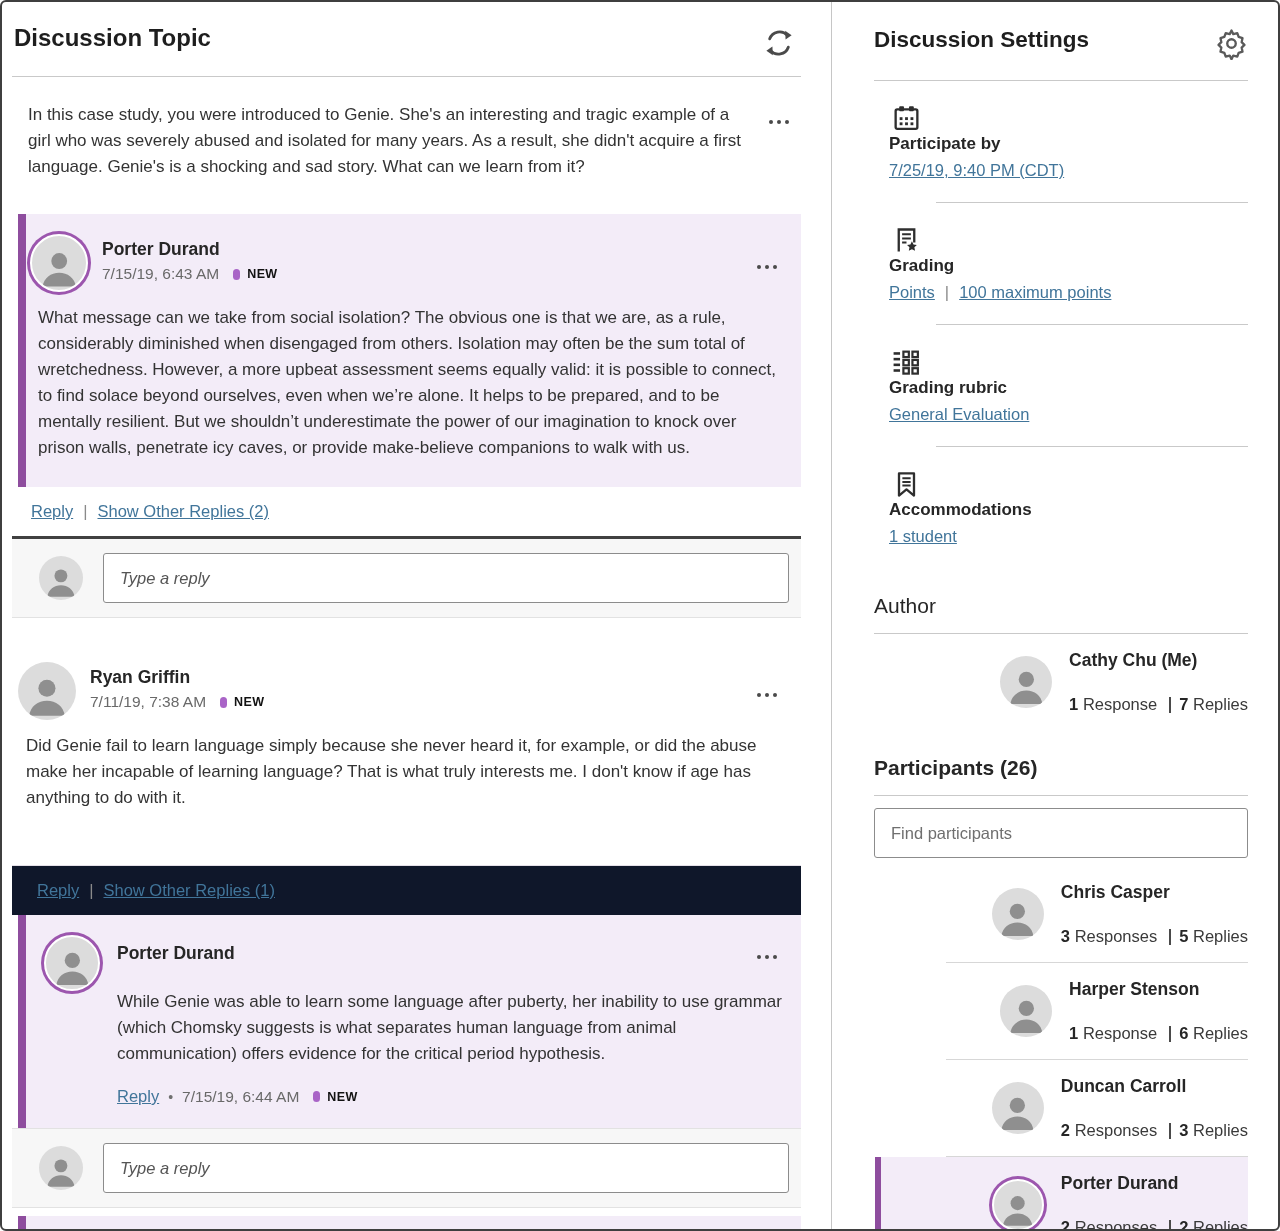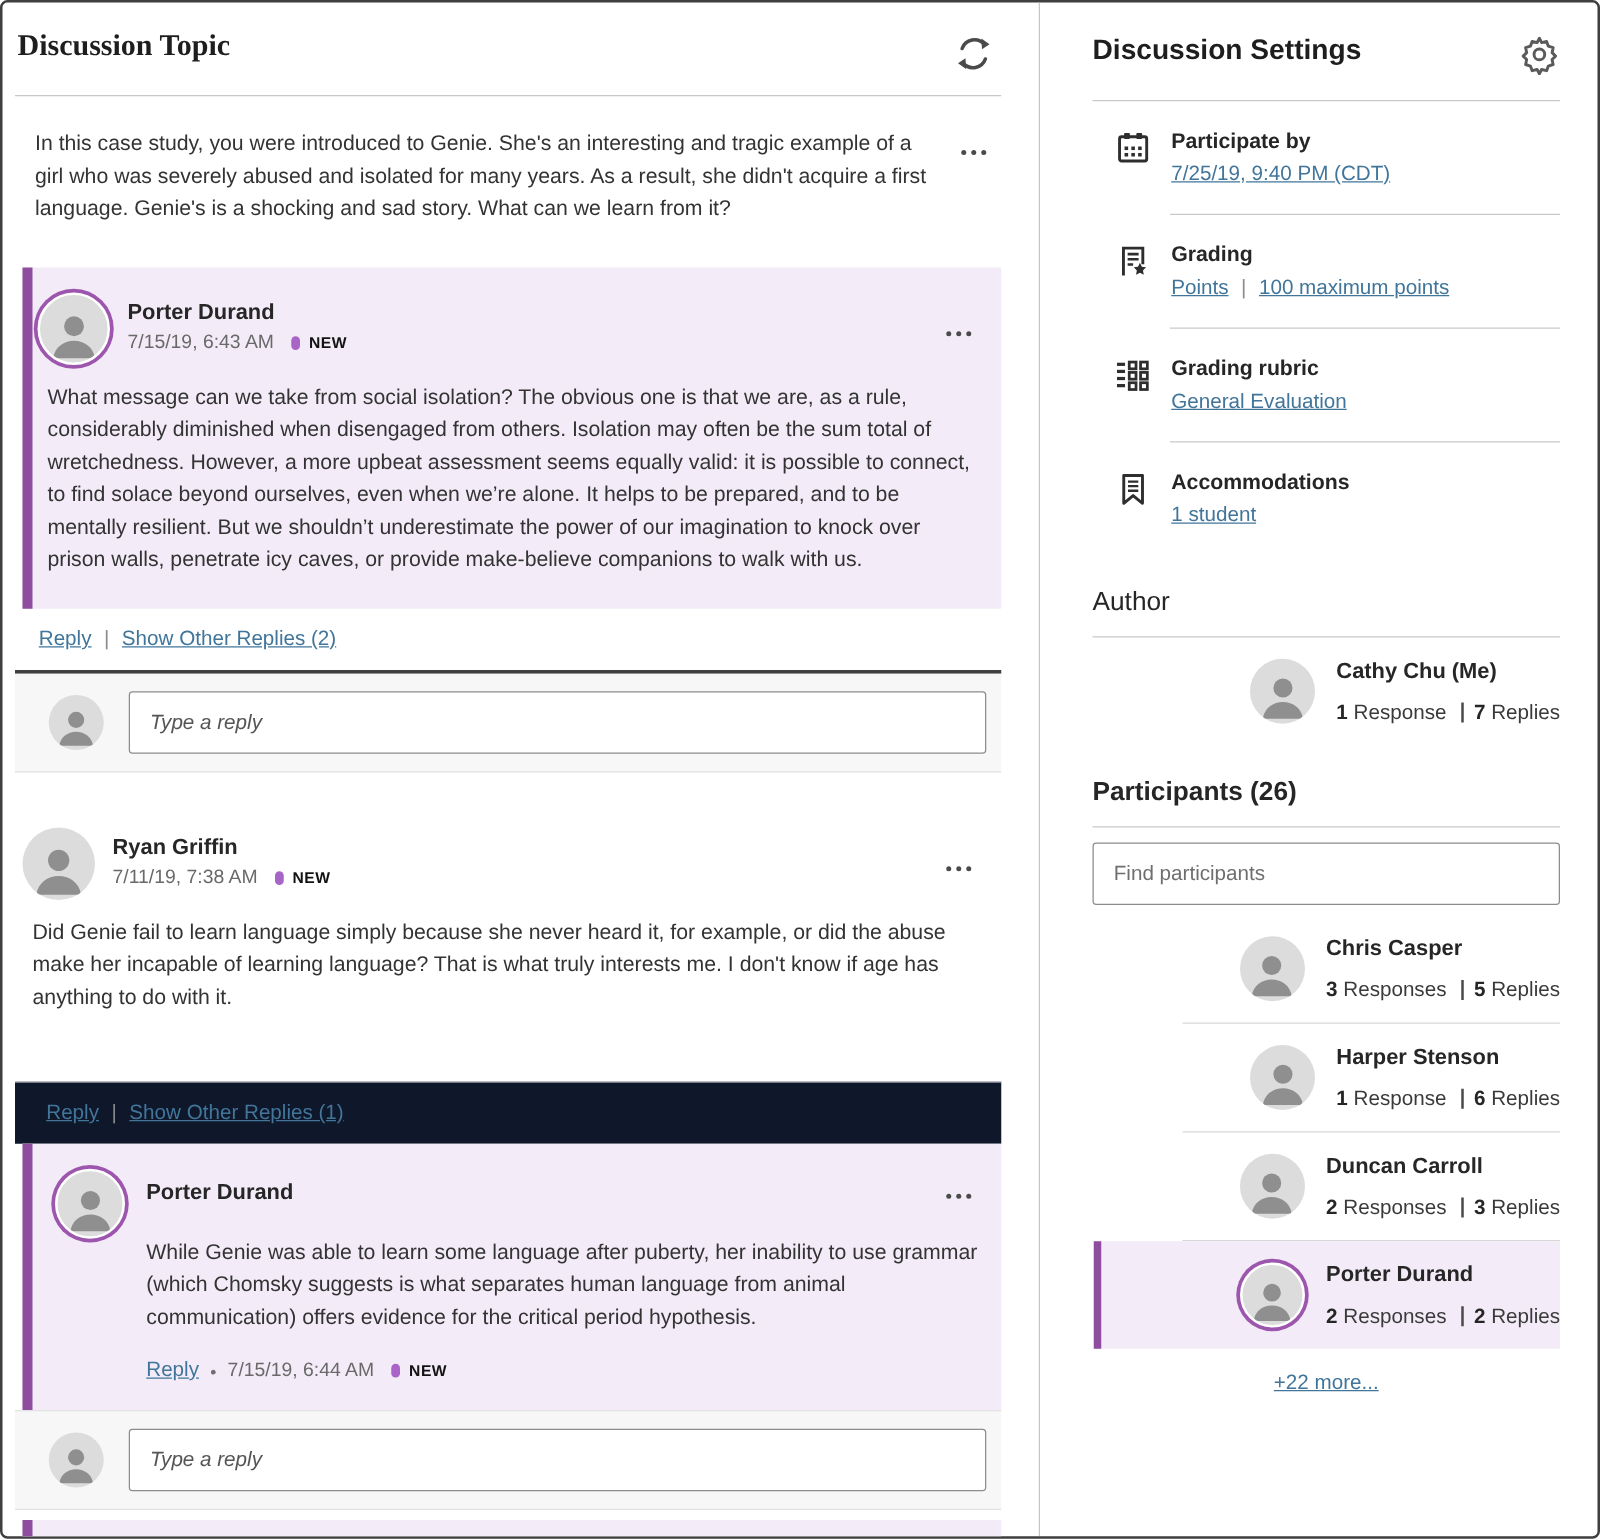--- a/index.html
+++ b/index.html
@@ -19,21 +19,21 @@
     width:1280px;height:1231px;
     border:2px solid #3f3f3f;border-radius:6px;
     overflow:hidden;
     font-family:"Liberation Sans",sans-serif;
     color:var(--text);
   }
   .app{display:flex;height:100%;}
 
   
   .left-panel{width:830px;padding:0 30px 0 10px;border-right:1px solid #c6c6c6;height:100%;}
-  .lp-header{display:flex;align-items:flex-start;justify-content:space-between;padding:22px 4px 14px 2px;font-family:Liberation Serif, serif;}
+  .lp-header{display:flex;align-items:flex-start;justify-content:space-between;padding:22px 4px 14px 2px;}
   .lp-header h1{font-size:24px;font-weight:600;color:var(--heading);}
   .icon-btn{background:none;border:none;cursor:pointer;padding:0;}
   .icon-btn svg{display:block;}
   .rule{border-top:1px solid var(--rule);}
 
   .intro-row{display:flex;padding:25px 6px 0 16px;}
   .intro-row p{width:726px;font-size:17px;line-height:26px;color:var(--text);}
   .menu-dots{display:flex;gap:3.5px;align-items:center;background:none;border:none;cursor:pointer;height:16px;}
   .menu-dots i{width:4.5px;height:4.5px;border-radius:50%;background:#4a4a4a;display:block;}
   .intro-row .menu-dots{margin-left:auto;margin-top:12px;margin-right:6px;}
@@ -75,36 +75,36 @@
   .nested .pbody{padding-left:0;margin-top:24px;}
   .nfooter{display:flex;align-items:center;margin-top:20px;font-size:15.5px;color:var(--muted);}
   .nfooter a.link{font-size:16.5px;}
   .sep-dot{margin:0 9px;color:#6f6f6f;font-size:14px;}
   .post.last{margin-top:8px;}
 
   
   .right-panel{flex:1;padding:0 30px 0 42px;}
   .rp-header{display:flex;align-items:flex-start;justify-content:space-between;padding:25px 0 20px 0;}
   .rp-header h2{font-size:22.5px;font-weight:600;color:var(--heading);}
-  .setting-row{display:flex;padding:22px 0;}
+  .setting-row{display:flex;padding:22px 0;flex-direction:column;}
   .s-icon{width:31px;height:31px;margin-left:17px;flex:none;}
   .s-icon svg{width:100%;height:100%;display:block;}
   .s-body{margin-left:15px;}
   .s-label{font-size:17px;font-weight:700;color:#262626;}
   .s-links{margin-top:7px;font-size:16.5px;}
   .rule.indent{margin-left:62px;}
   .rule.indent2{margin-left:72px;border-color:#d7d7d7;}
 
   h3.sec{font-size:21px;color:#262626;margin:26px 0 15px 0;}
   h3.sec.light{font-weight:400;}
   h3.sec.bold{font-weight:600;}
 
   .person-row{display:flex;align-items:center;padding:16px 0 16px 13px;justify-content:flex-end;}
   .p-info{margin-left:17px;}
-  .counts{margin-top:14px;font-size:16.5px;color:#3a3a3a;}
+  .counts{margin-top:24px;font-size:16.5px;color:#3a3a3a;}
   .counts b{font-weight:700;color:#262626;}
   .vbar{display:inline-block;width:2px;height:16px;background:#4a4a4a;margin:0 8px -3px 12px;}
 
   .find-input{width:100%;height:50px;border:1px solid #8c8c8c;border-radius:3px;
     font-family:"Liberation Sans",sans-serif;font-size:16.5px;color:#333;padding:0 16px;margin:12px 0 8px 0;background:#fff;}
   .find-input::placeholder{color:#6f6f6f;}
 
   .person-row.hl-row{background:var(--hl);border-left:6px solid var(--purple);padding-left:8px;margin-left:1px;}
   .more-wrap{text-align:center;margin-top:18px;}
   .more-wrap a{font-size:16.5px;}

